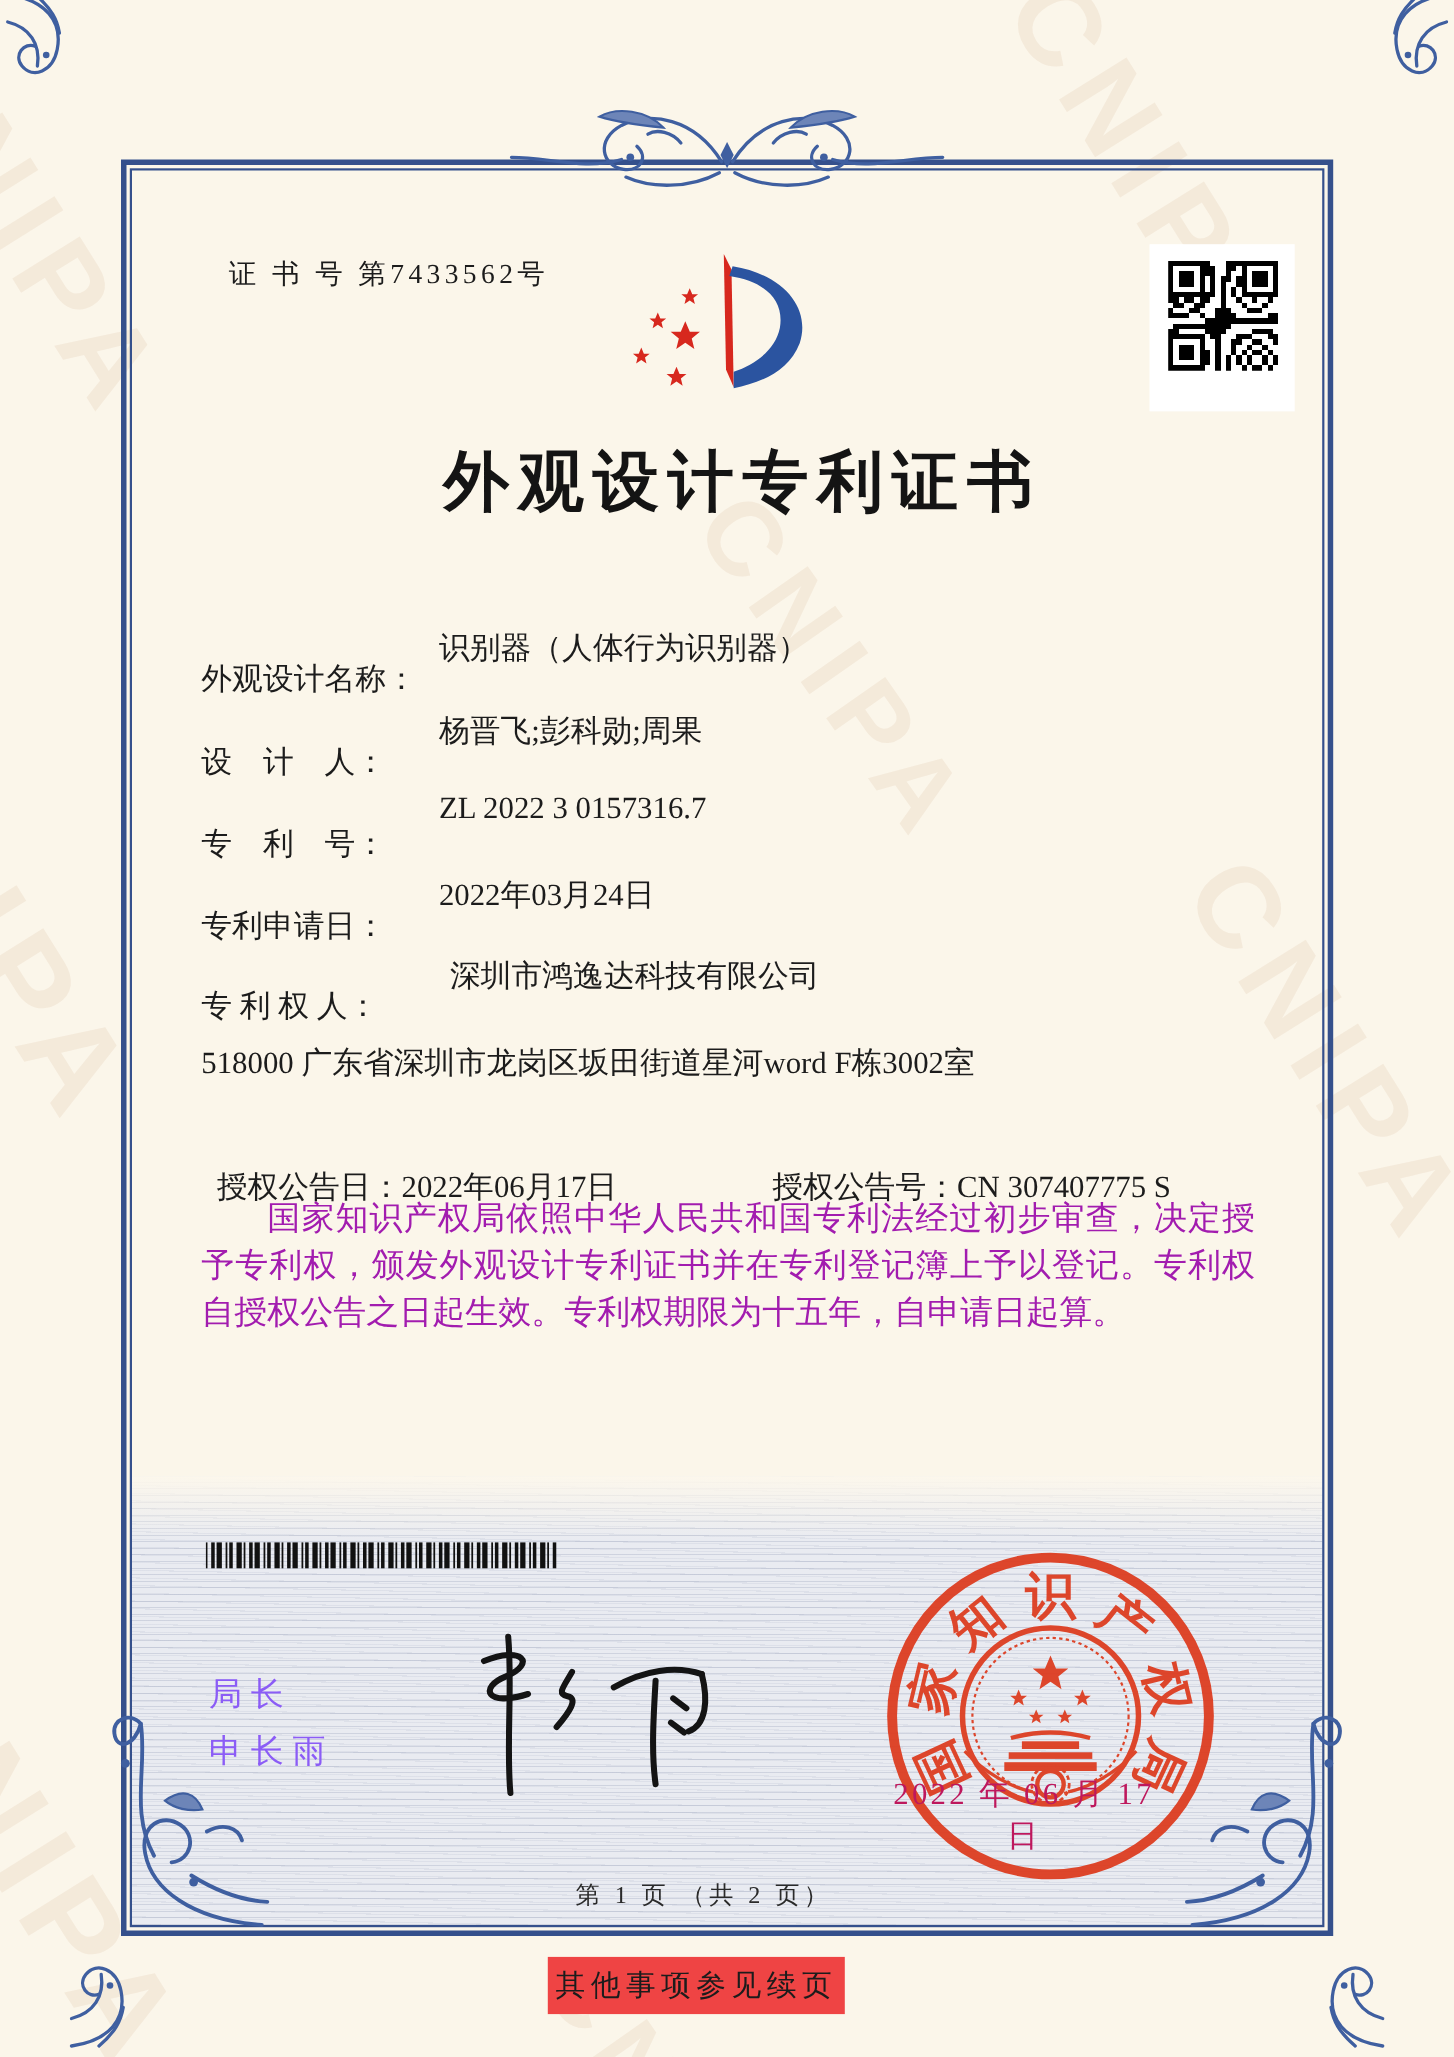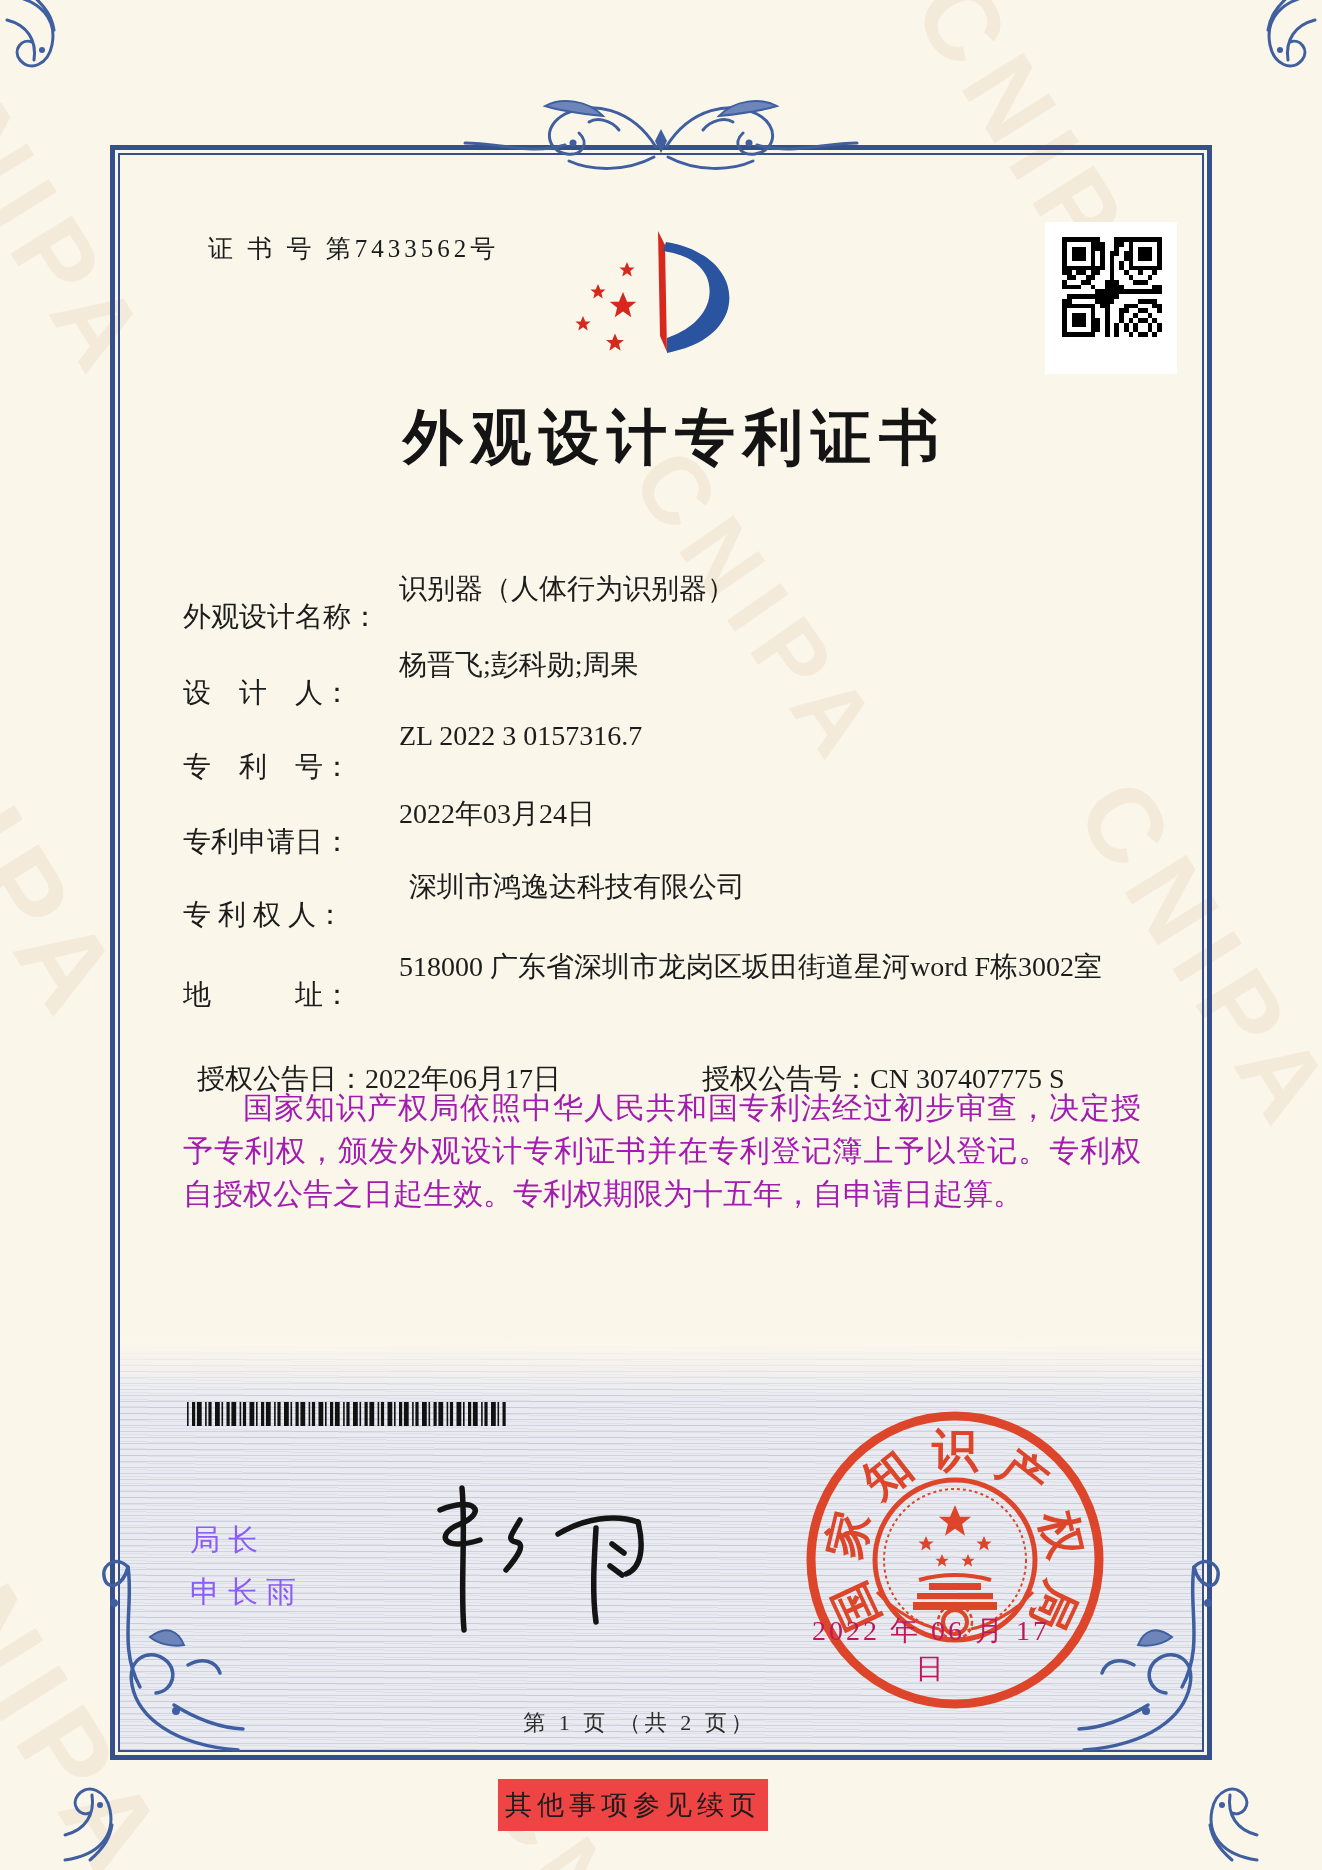--- a/index.html
+++ b/index.html
@@ -331,21 +331,20 @@
 </div>
 <div class="abs content row" style="top:795px;">
   <span class="lbl">专利申请日：</span>
   <span class="val">2022年03月24日</span>
 </div>
 <div class="abs content row" style="top:868px;gap:10px;">
   <span class="lbl">专 利 权 人：</span>
   <span class="val">深圳市鸿逸达科技有限公司</span>
 </div>
 <div class="abs content row row-addr" style="top:944px;">
-  <span class="lbl" style="line-height:46px;">地　　　址：</span>
   <span class="val">518000 广东省深圳市龙岗区坂田街道星河word F栋3002室</span>
 </div>
 
 <div class="abs content grant" style="left:183px;top:1028px;font-size:28px;white-space:pre;">
   <span class="lbl">授权公告日：</span><span class="val">2022年06月17日</span>
 </div>
 <div class="abs content grant" style="left:688px;top:1028px;font-size:28px;white-space:pre;">
   <span class="lbl">授权公告号：</span><span class="val">CN 307407775 S</span>
 </div>
 

